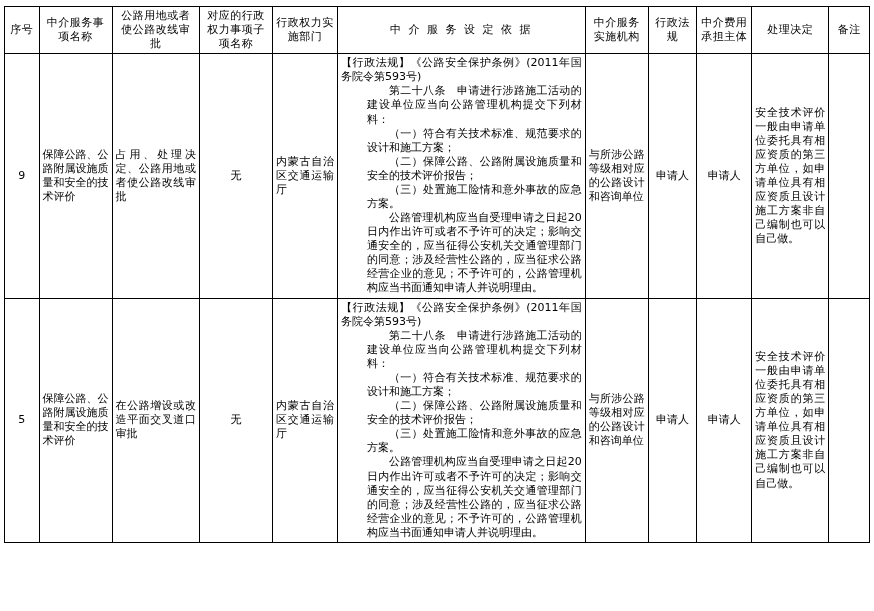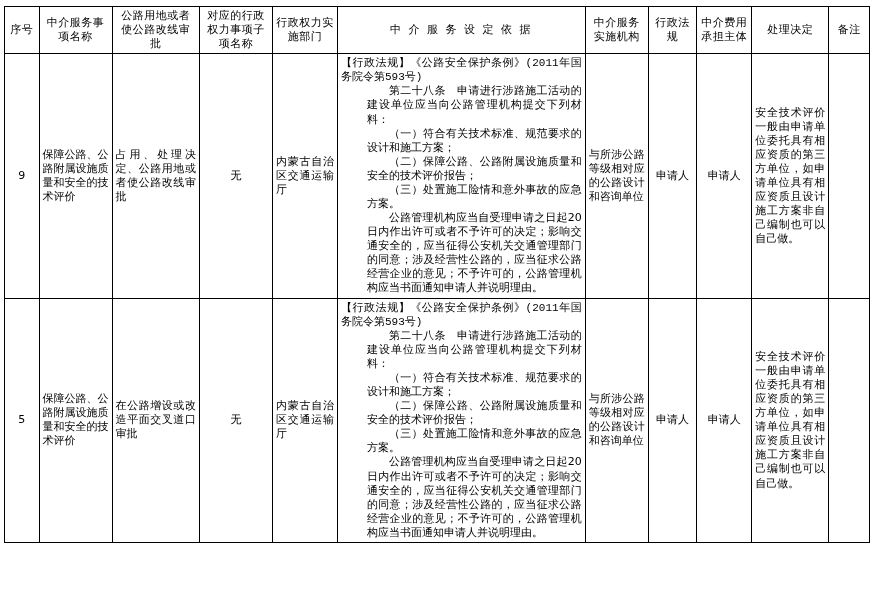--- a/index.html
+++ b/index.html
@@ -58,21 +58,20 @@
   .para {
     margin: 0;
     text-align: justify;
   }
   .ind1 {
     text-indent: 2em;
     margin-left: 26px;
   }
   .ind0 {
     text-indent: 0;
-    font-family: Liberation Mono, monospace;
   }
   
   col.c1 { width: 34px; }
   col.c2 { width: 72px; }
   col.c3 { width: 86px; }
   col.c4 { width: 72px; }
   col.c5 { width: 64px; }
   col.c6 { width: 244px; }
   col.c7 { width: 62px; }
   col.c8 { width: 48px; }

